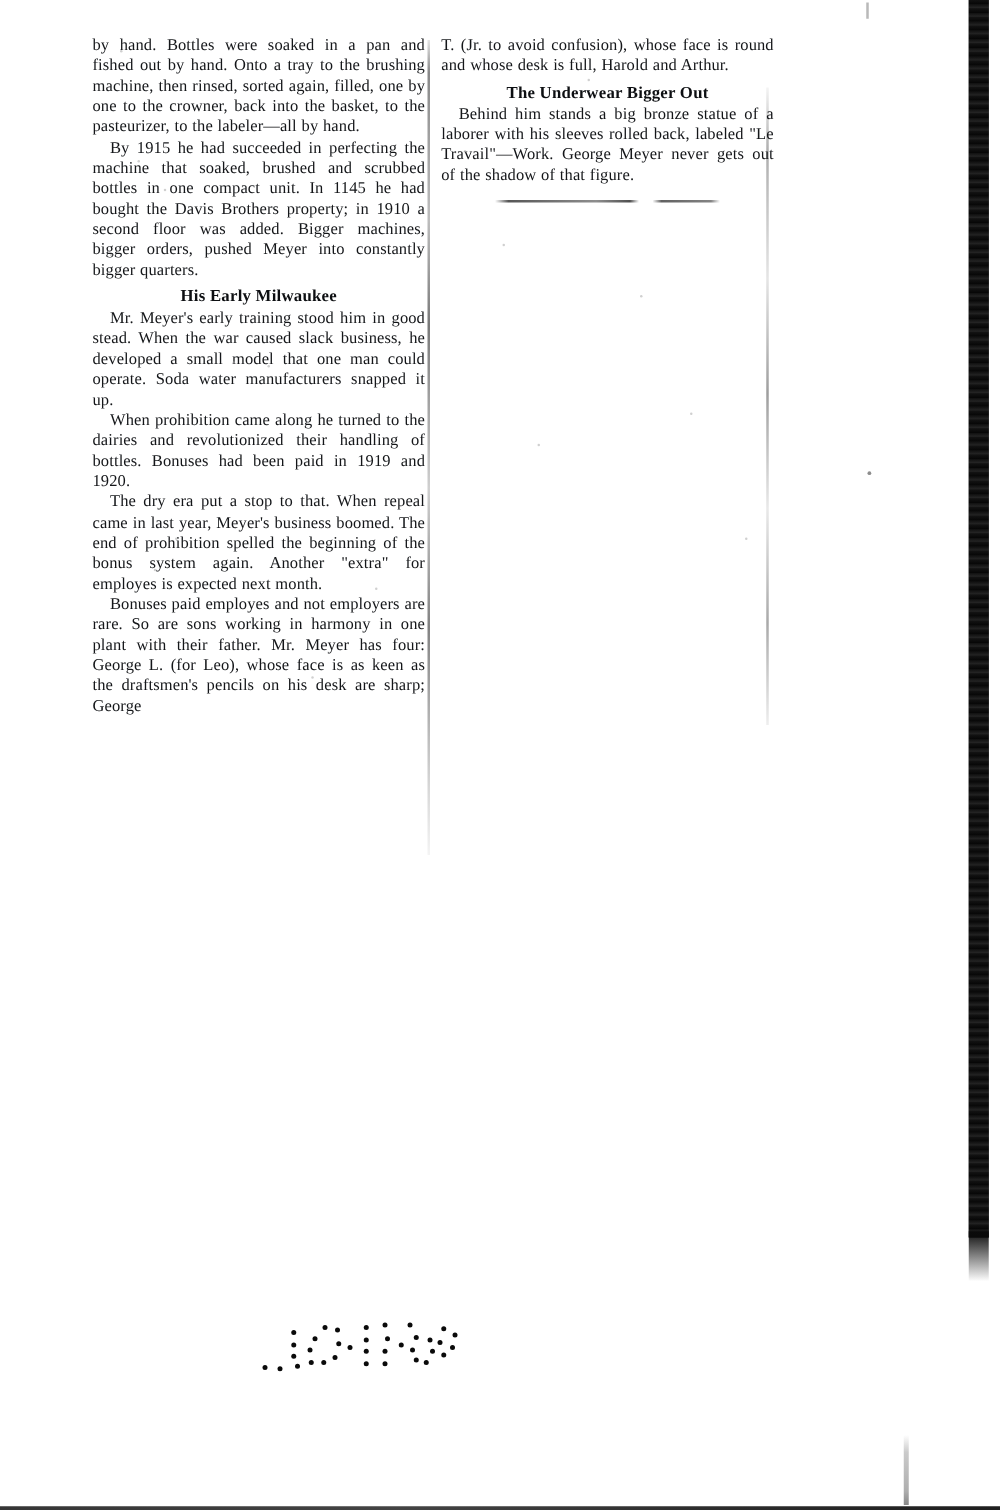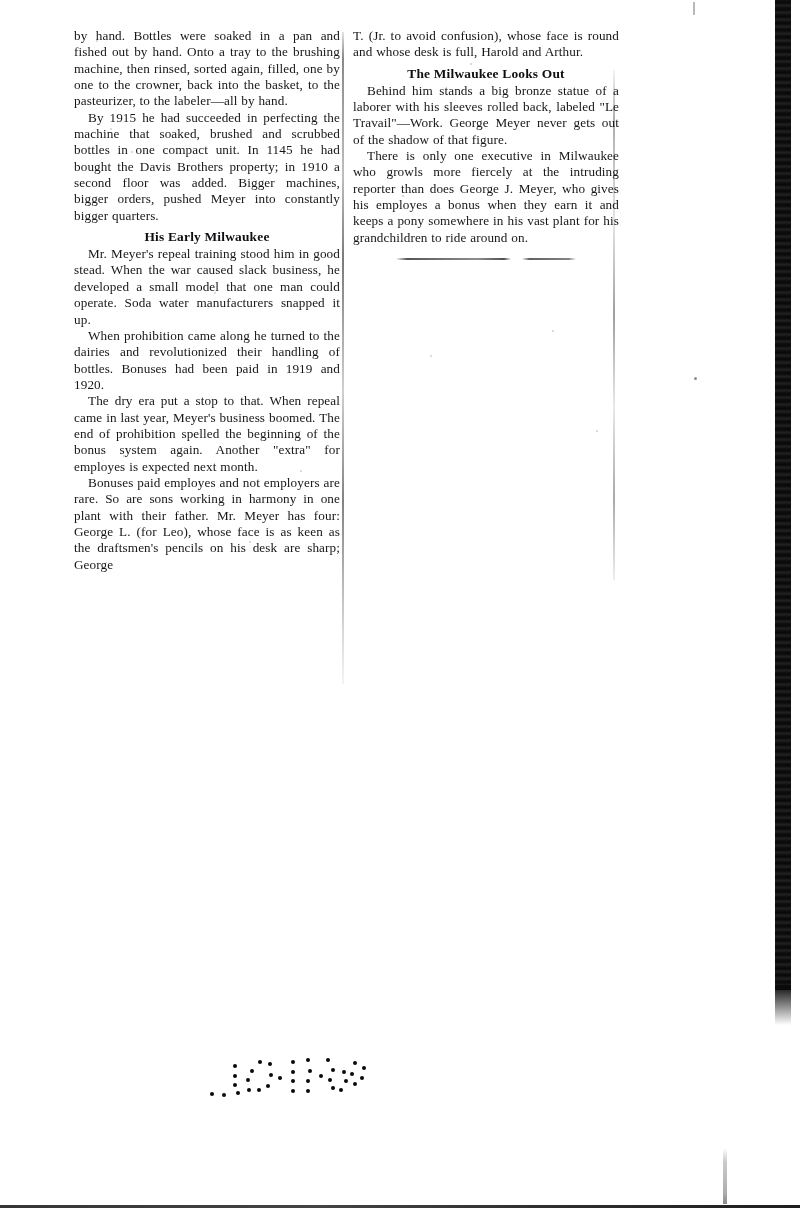--- a/index.html
+++ b/index.html
@@ -192,31 +192,30 @@
 
   <div class="article">
 
     <div class="col-divider"></div>
     <div class="col-edge-right"></div>
 
     <div class="col col-left">
       <p class="para noindent">by hand. Bottles were soaked in a pan and fished out by hand. Onto a tray to the brushing machine, then rinsed, sorted again, filled, one by one to the crowner, back into the basket, to the pasteurizer, to the labeler—all by hand.</p>
       <p class="para">By 1915 he had succeeded in perfecting the machine that soaked, brushed and scrubbed bottles in one compact unit. In 1145 he had bought the Davis Brothers property; in 1910 a second floor was added. Bigger machines, bigger orders, pushed Meyer into constantly bigger quarters.</p>
       <h2 class="subhead">His Early Milwaukee</h2>
-      <p class="para">Mr. Meyer's repeal training stood him in good stead. When the war caused slack business, he developed a small model that one man could operate. Soda water manufacturers snapped it up.</p>
+      <p class="para">Mr. Meyer's early training stood him in good stead. When the war caused slack business, he developed a small model that one man could operate. Soda water manufacturers snapped it up.</p>
       <p class="para">When prohibition came along he turned to the dairies and revolutionized their handling of bottles. Bonuses had been paid in 1919 and 1920.</p>
       <p class="para">The dry era put a stop to that. When repeal came in last year, Meyer's business boomed. The end of prohibition spelled the beginning of the bonus system again. Another "extra" for employes is expected next month.</p>
       <p class="para">Bonuses paid employes and not employers are rare. So are sons working in harmony in one plant with their father. Mr. Meyer has four: George L. (for Leo), whose face is as keen as the draftsmen's pencils on his desk are sharp; George</p>
     </div>
 
     <div class="col col-right">
       <p class="para noindent">T. (Jr. to avoid confusion), whose face is round and whose desk is full, Harold and Arthur.</p>
-      <h2 class="subhead">The Milwaukee Looks Out</h2>
+      <h2 class="subhead">The Underwear Bigger Out</h2>
       <p class="para">Behind him stands a big bronze statue of a laborer with his sleeves rolled back, labeled "Le Travail"—Work. George Meyer never gets out of the shadow of that figure.</p>
-      <p class="para">There is only one executive in Milwaukee who growls more fiercely at the intruding reporter than does George J. Meyer, who gives his employes a bonus when they earn it and keeps a pony somewhere in his vast plant for his grandchildren to ride around on.</p>
       <div class="end-rule"></div>
     </div>
 
   </div>
 
   <div class="stamp">
       <div class="d" style="left: 4px; top: 44px;"></div>
       <div class="d" style="left: 16px; top: 45px;"></div>
       <div class="d" style="left: 30px; top: 43px;"></div>
       <div class="d" style="left: 27px; top: 16px;"></div>

